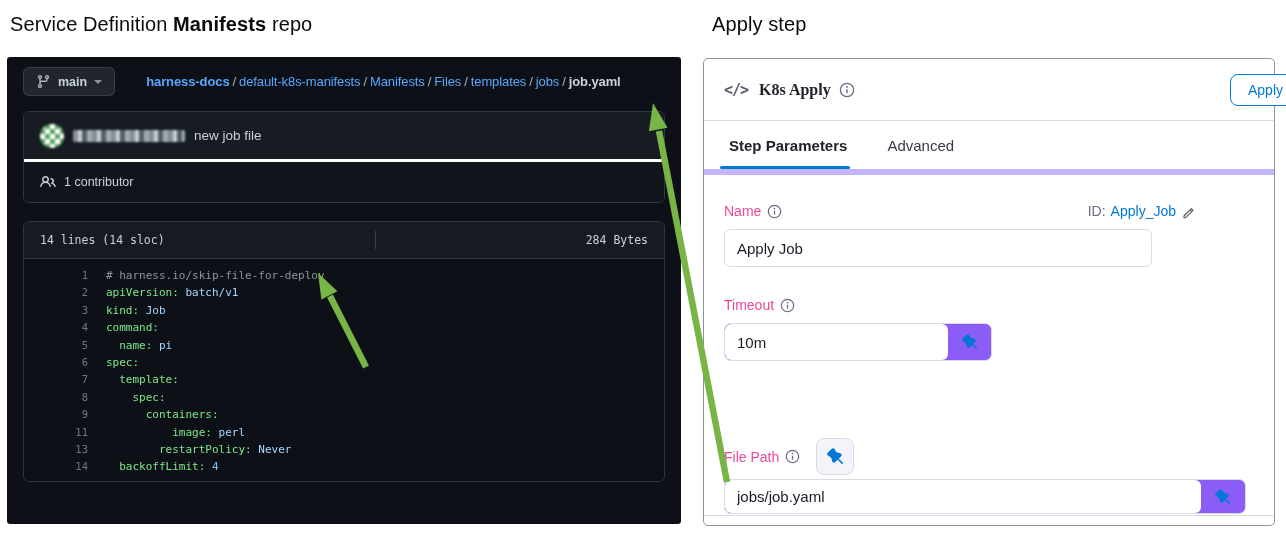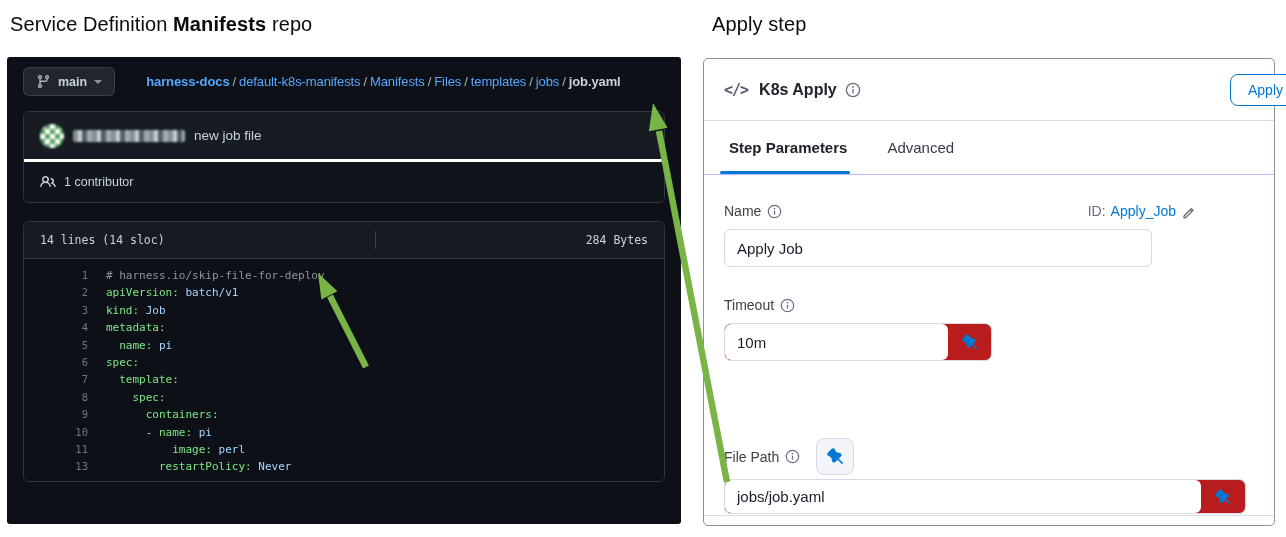--- a/index.html
+++ b/index.html
@@ -55,44 +55,44 @@
   .tk-cm { color:#8b949e; } .tk-k { color:#7ee787; } .tk-s { color:#a5d6ff; }
   .tk-n { color:#79c0ff; } .tk-p { color:#c9d1d9; }
 
   
   .step-card { position:absolute; left:703px; top:58px; width:572px; height:468px;
     background:#fff; border:1.5px solid #8f90a2; border-radius:5px; }
   .step-header { position:relative; height:62px; display:flex; align-items:center;
     padding:0 20px; border-bottom:1px solid #d9dae5; }
   .code-glyph { font-family:"DejaVu Sans Mono", monospace; font-weight:700; font-size:15px;
     color:#565a6e; letter-spacing:-1px; }
-  .step-title { font-size:16px; font-weight:700; color:#22222a; margin-left:11px; }
+  .step-title { font-size:16px; font-weight:700; color:#22222a; margin-left:11px;font-family:Liberation Serif, serif; }
   .iicon { margin-left:8px; display:inline-flex; cursor:pointer; }
   .apply-btn { position:absolute; right:-27px; top:15px; height:32px; padding:0 17px;
     background:#fff; border:1.5px solid #0278d5; border-radius:8px; color:#0278d5;
     font-size:14px; font-weight:500; font-family:"Liberation Sans", sans-serif; cursor:pointer; }
   .step-tabs { height:54px; display:flex; align-items:stretch; padding:0 25px; gap:40px;
-    border-bottom:1px solid #c4b5fd; }
+    border-bottom:6px solid #c4b5fd; }
   .tab { position:relative; display:flex; align-items:center; font-size:15px; color:#383946; cursor:pointer; }
   .tab.active { font-weight:700; color:#22222a; }
   .tab .underbar { position:absolute; left:-9px; right:-3px; bottom:0; height:3.5px;
     background:#0278d5; border-radius:4px; }
   .step-body { position:relative; height:350px; }
-  .f-label { font-size:14px; color:#404040; display:inline-flex; align-items:center; gap:6px; }
+  .f-label { font-size:14px; color:#ec4899; display:inline-flex; align-items:center; gap:6px; }
   .name-row { position:absolute; left:20px; top:28px; width:472px; display:flex;
     justify-content:space-between; align-items:center; }
   .id-part { font-size:14px; display:inline-flex; align-items:center; gap:5px; }
   .id-label { color:#6b6d85; }
   .id-value { color:#0278d5; font-weight:500; cursor:pointer; }
   .txt-input { border:1px solid #d9dae5; border-radius:6px; font-size:15px; color:#1c1c28;
     padding:0 12px; font-family:"Liberation Sans", sans-serif; background:#fff; outline:none; }
   .name-input { position:absolute; left:20px; top:54px; width:428px; height:38px; }
   .timeout-label { position:absolute; left:20px; top:122px; }
   .pin-wrap { position:absolute; display:flex; align-items:stretch; border:1px solid #d9dae5;
-    border-radius:7px; background:#b91c1c; overflow:hidden; }
+    border-radius:7px; background:#8b5cf6; overflow:hidden; }
   .pin-wrap input { flex:1; border:none; border-radius:6px; font-size:15px; color:#1c1c28;
     padding:0 12px; font-family:"Liberation Sans", sans-serif; outline:none; }
   .pin-cell { width:44px; display:flex; align-items:center; justify-content:center; cursor:pointer; }
   .timeout-wrap { left:20px; top:148px; width:268px; height:38px; }
   .mid-divider { position:absolute; left:0; right:0; top:340px; border-top:1px solid #d9dae5; }
   .fp-row { position:absolute; left:20px; top:263px; display:flex; align-items:center; gap:16px; }
   .pin-btn { width:38px; height:37px; border:1px solid #d9dae5; border-radius:8px;
     background:#f3f4fa; display:flex; align-items:center; justify-content:center; cursor:pointer; }
   .fp-wrap { left:20px; top:304px; width:522px; height:35px; }
 
@@ -149,21 +149,21 @@
           <div class="cl">
             <span class="ln">2</span>
             <span class="ct"><span class="tk-k">apiVersion:</span><span class="tk-p"> </span><span class="tk-s">batch/v1</span></span>
           </div>
           <div class="cl">
             <span class="ln">3</span>
             <span class="ct"><span class="tk-k">kind:</span><span class="tk-p"> </span><span class="tk-s">Job</span></span>
           </div>
           <div class="cl">
             <span class="ln">4</span>
-            <span class="ct"><span class="tk-k">metadata:</span></span>
+            <span class="ct"><span class="tk-k">command:</span></span>
           </div>
           <div class="cl">
             <span class="ln">5</span>
             <span class="ct"><span class="tk-p">  </span><span class="tk-k">name:</span><span class="tk-p"> </span><span class="tk-s">pi</span></span>
           </div>
           <div class="cl">
             <span class="ln">6</span>
             <span class="ct"><span class="tk-k">spec:</span></span>
           </div>
           <div class="cl">
@@ -172,30 +172,30 @@
           </div>
           <div class="cl">
             <span class="ln">8</span>
             <span class="ct"><span class="tk-p">    </span><span class="tk-k">spec:</span></span>
           </div>
           <div class="cl">
             <span class="ln">9</span>
             <span class="ct"><span class="tk-p">      </span><span class="tk-k">containers:</span></span>
           </div>
           <div class="cl">
-            <span class="ln">10</span>
-            <span class="ct"><span class="tk-p">      - </span><span class="tk-k">name:</span><span class="tk-p"> </span><span class="tk-s">pi</span></span>
-          </div>
-          <div class="cl">
             <span class="ln">11</span>
             <span class="ct"><span class="tk-p">          </span><span class="tk-k">image:</span><span class="tk-p"> </span><span class="tk-s">perl</span></span>
           </div>
           <div class="cl">
             <span class="ln">13</span>
             <span class="ct"><span class="tk-p">        </span><span class="tk-k">restartPolicy:</span><span class="tk-p"> </span><span class="tk-s">Never</span></span>
+          </div>
+          <div class="cl">
+            <span class="ln">14</span>
+            <span class="ct"><span class="tk-p">  </span><span class="tk-k">backoffLimit:</span><span class="tk-p"> </span><span class="tk-n">4</span></span>
           </div>
         </div>
     </div>
   </div>
 
   <div class="step-card">
 
     <div class="step-header">
       <span class="code-glyph">&lt;/&gt;</span>
       <span class="step-title">K8s Apply</span>

